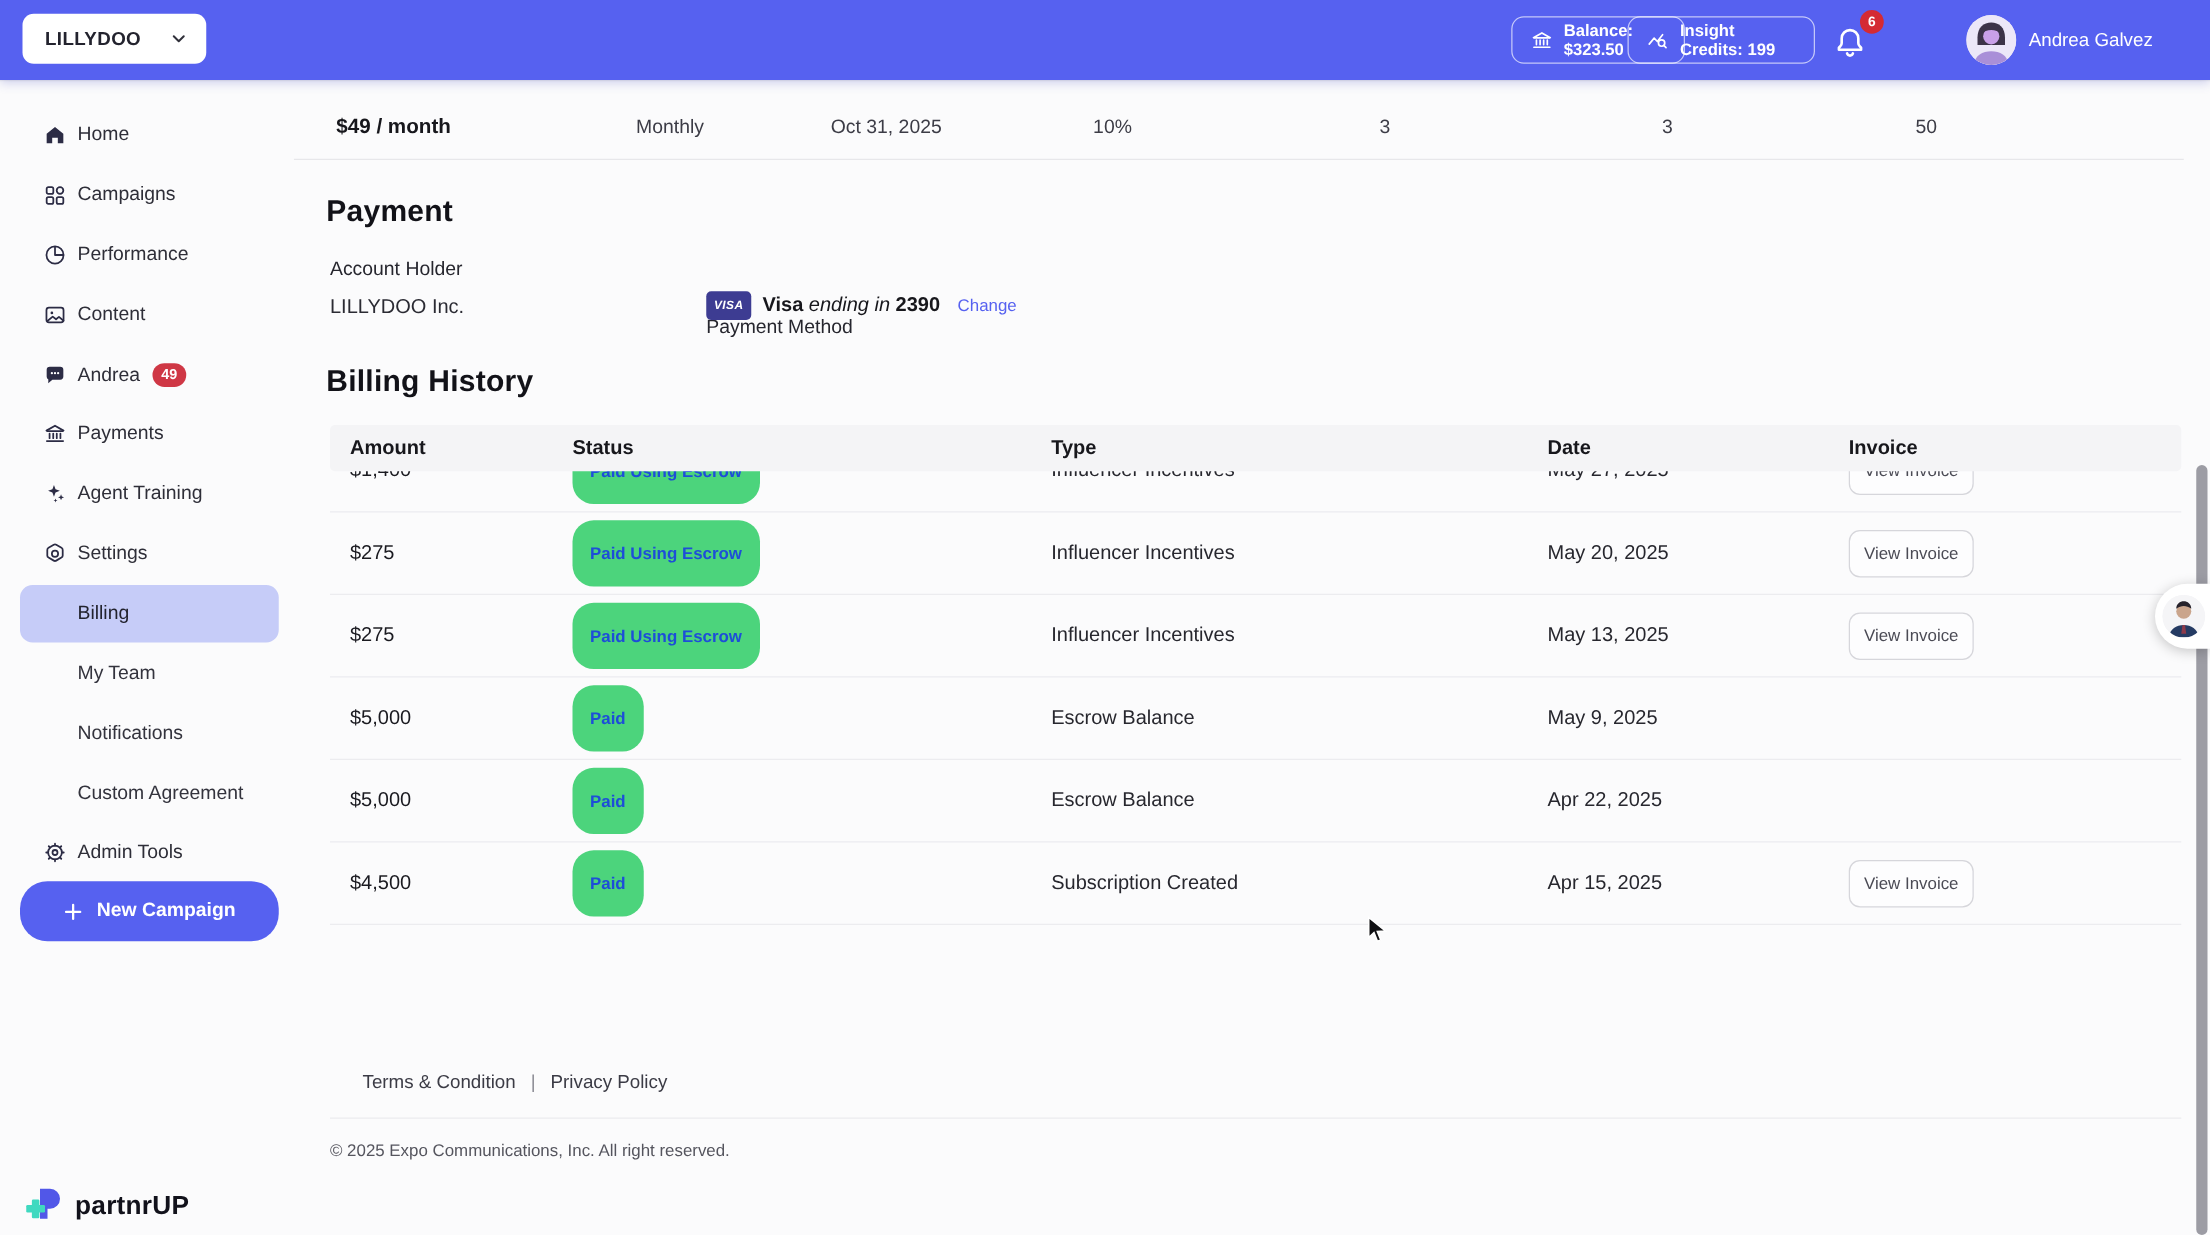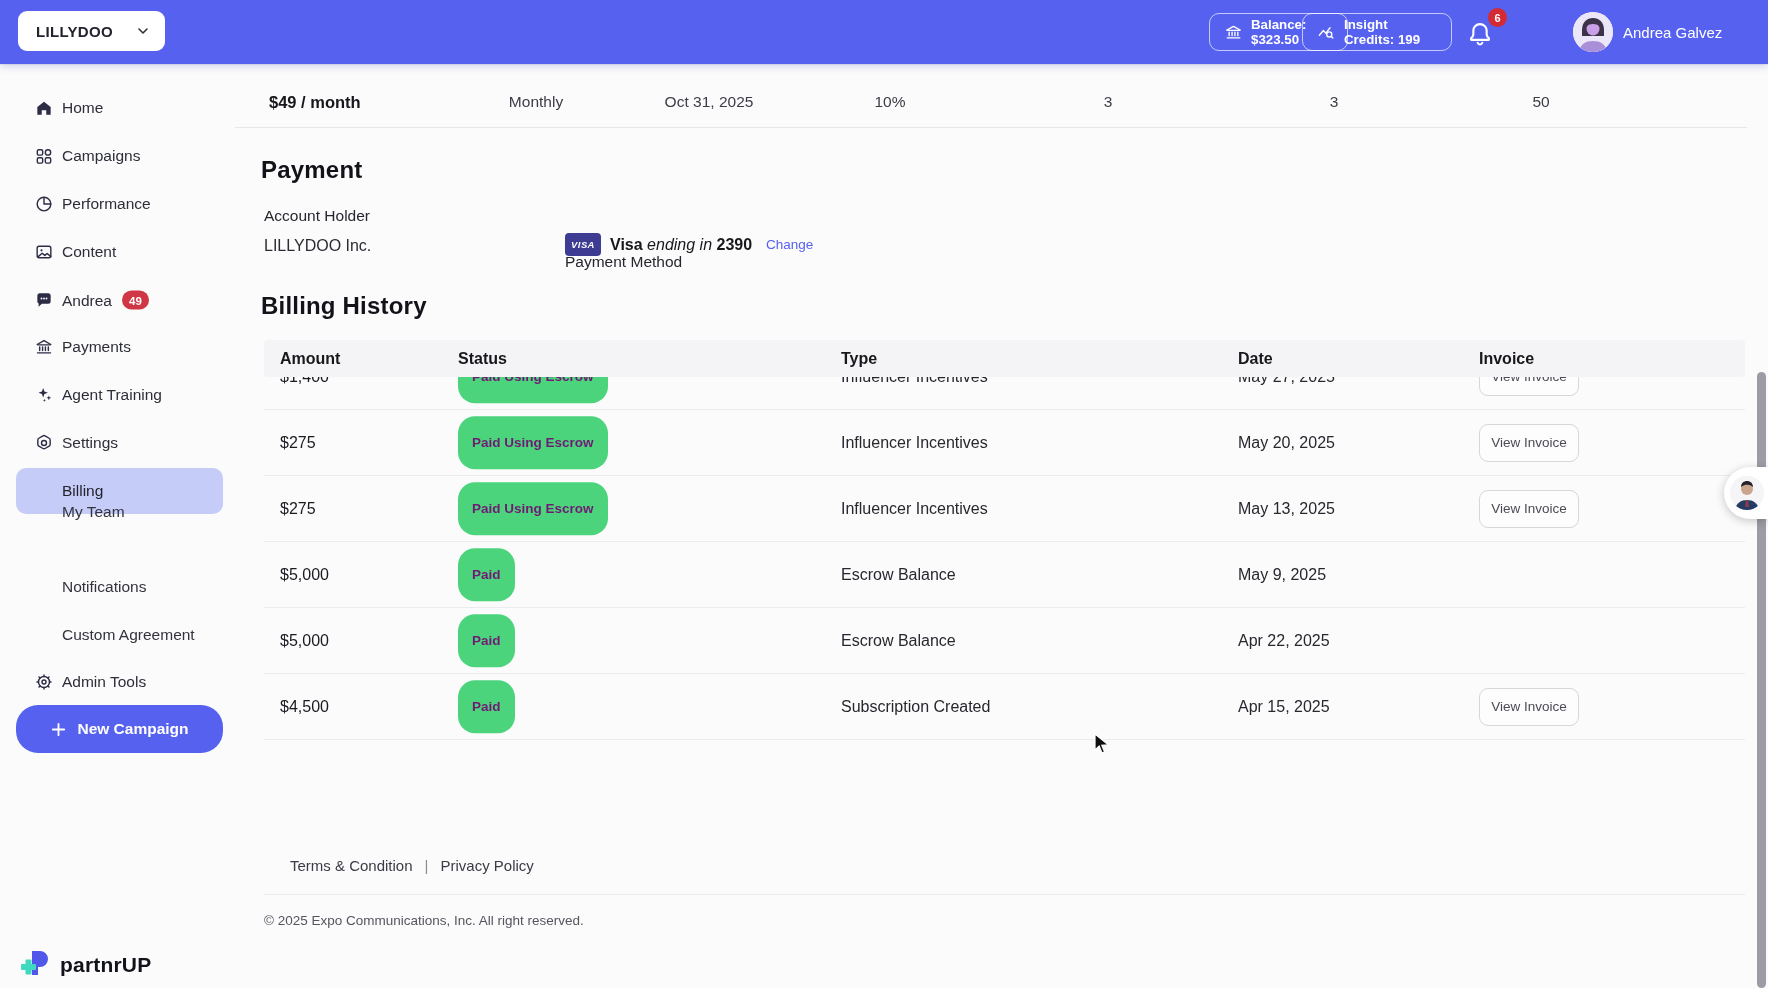--- a/index.html
+++ b/index.html
@@ -81,21 +81,21 @@
   .bh-body { position:relative; z-index:1; margin-top:-33px; }
   .bh-row { position:relative; height:66px; border-bottom:1px solid #ececef; }
   .cell { white-space:nowrap; }
   .c-amount  { left:16px; }
   .c-status  { left:194px; }
   .c-type    { left:577px; }
   .c-date    { left:974px; }
   .c-invoice { left:1215px; }
   .bh-row .cell { position:absolute; top:50%; transform:translateY(-50%); font-size:16px; color:#27272e; }
   .bh-row .c-amount { color:#1a1a20; }
-  .pill { display:inline-block; padding:20px 14px; border-radius:17px; background:#4cd47c; color:#701a75;
+  .pill { display:inline-block; padding:20px 14px; border-radius:17px; background:#4cd47c; color:#1d4ed8;
           font-size:13.5px; font-weight:700; line-height:1; }
   .btn-invoice { position:absolute; top:50%; transform:translateY(-50%); left:1215px; width:100px; height:38px;
                  border:1px solid #d6d6db; border-radius:9px; background:#fdfdfe; color:#4b4b55; font-family:inherit;
                  font-size:13.5px; cursor:pointer; }
 
   
   .foot-links { position:absolute; left:55px; top:793px; display:flex; align-items:center; gap:12px; font-size:15px; color:#3b3b45; }
   .foot-links .flink { cursor:pointer; }
   .foot-links .sep { color:#8b8b93; }
   .foot-divider { position:absolute; left:29px; top:830px; width:1481px; height:1px; background:#ebebee; }
@@ -258,21 +258,21 @@
           </span>
           <span class="lbl">
             <span>Settings</span>
           </span>
         </div>
         <div class="side-item sub active" style="top: 404px;">
           <span class="lbl">
             <span>Billing</span>
           </span>
         </div>
-        <div class="side-item sub" style="top: 432px;">
+        <div class="side-item sub" style="top: 459px;">
           <span class="lbl">
             <span>My Team</span>
           </span>
         </div>
         <div class="side-item sub" style="top: 507px;">
           <span class="lbl">
             <span>Notifications</span>
           </span>
         </div>
         <div class="side-item sub" style="top: 555px;">

